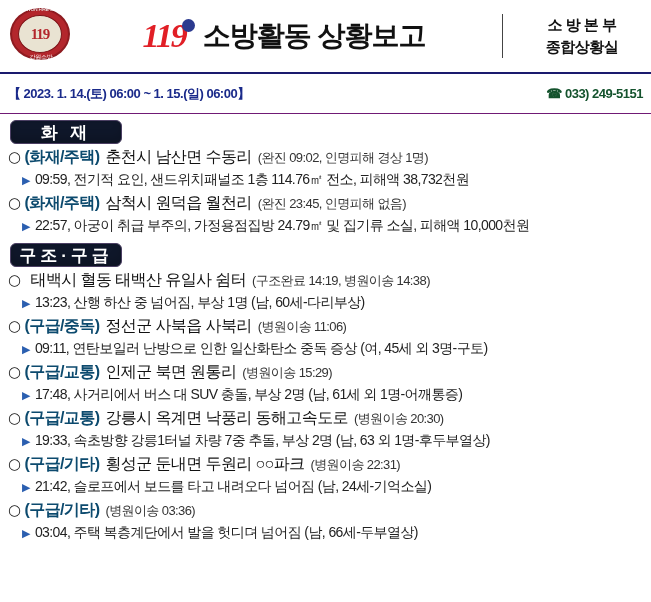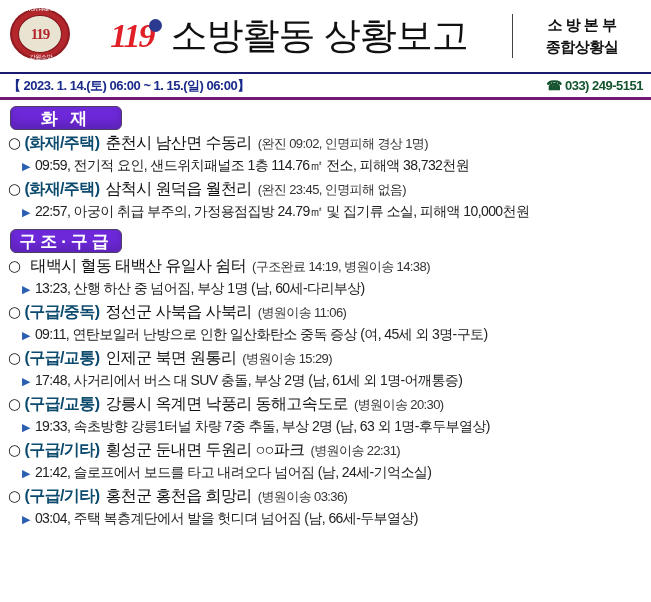--- a/index.html
+++ b/index.html
@@ -54,45 +54,45 @@
     font-family:"Liberation Serif", serif;
     font-size:34px;font-weight:bold;color:#e11f26;font-style:italic;
     letter-spacing:-2px;
     position:relative;
   }
   .logo119 .dot{
     display:inline-block;width:13px;height:13px;border-radius:50%;
     background:#2b3a8f;vertical-align:top;margin-left:-4px;margin-top:2px;
   }
   .main-title{
-    font-size:37px;font-weight:normal;color:#111;letter-spacing:-1px;
+    font-size:28px;font-weight:bold;color:#111;letter-spacing:-1px;
     font-family:"Liberation Sans", sans-serif;
   }
   .right-box{
     flex:0 0 auto;width:126px;margin-right:6px;
     border-left:1px solid #444;
     text-align:center;line-height:22px;
     font-size:15px;font-weight:bold;color:#111;letter-spacing:-0.5px;
-    padding-left:6px;
+    padding-left:16px;
   }
 
   
   .datebar{
-    position:relative;height:26px;border-bottom:3px solid #701a75;
+    position:relative;height:40px;border-bottom:1px solid #701a75;
     display:flex;align-items:center;justify-content:space-between;
     padding:0 8px;box-sizing:border-box;text-align:right;
   }
   .datebar .dates{font-size:13px;font-weight:bold;color:#1a2a8a;letter-spacing:-0.5px;}
   .datebar .phone{font-size:13px;font-weight:bold;color:#14532d;letter-spacing:-0.5px;}
 
   
   .section-head{
     margin:6px 0 2px 10px;
     width:112px;height:24px;border-radius:6px;
-    background:#6d28d9;
+    background:#0f172a;
     border:1px solid #4b3f63;
     color:#ffffff;font-weight:bold;font-size:17px;letter-spacing:4px;
     display:flex;align-items:center;justify-content:center;
     box-sizing:border-box;
     box-shadow:inset 0 -6px 8px rgba(0,0,0,.15);
   }
 
   
   .list{padding:0 6px 0 8px;}
   .item{margin-top:1px;}
@@ -242,21 +242,20 @@
       <div class="line-sub">
         <span class="bullet-tri">▶</span>
         <span>21:42, 슬로프에서 보드를 타고 내려오다 넘어짐 (남, 24세-기억소실)</span>
       </div>
     </div>
 
     <div class="item">
       <div class="line-main">
         <span class="bullet-o">○</span>
         <span class="cat">(구급/기타)</span>
-        <span class="place">홍천군 홍천읍 희망리</span>
         <span class="meta">(병원이송 03:36)</span>
       </div>
       <div class="line-sub">
         <span class="bullet-tri">▶</span>
         <span>03:04, 주택 복층계단에서 발을 헛디뎌 넘어짐 (남, 66세-두부열상)</span>
       </div>
     </div>
 
   </div>
 

